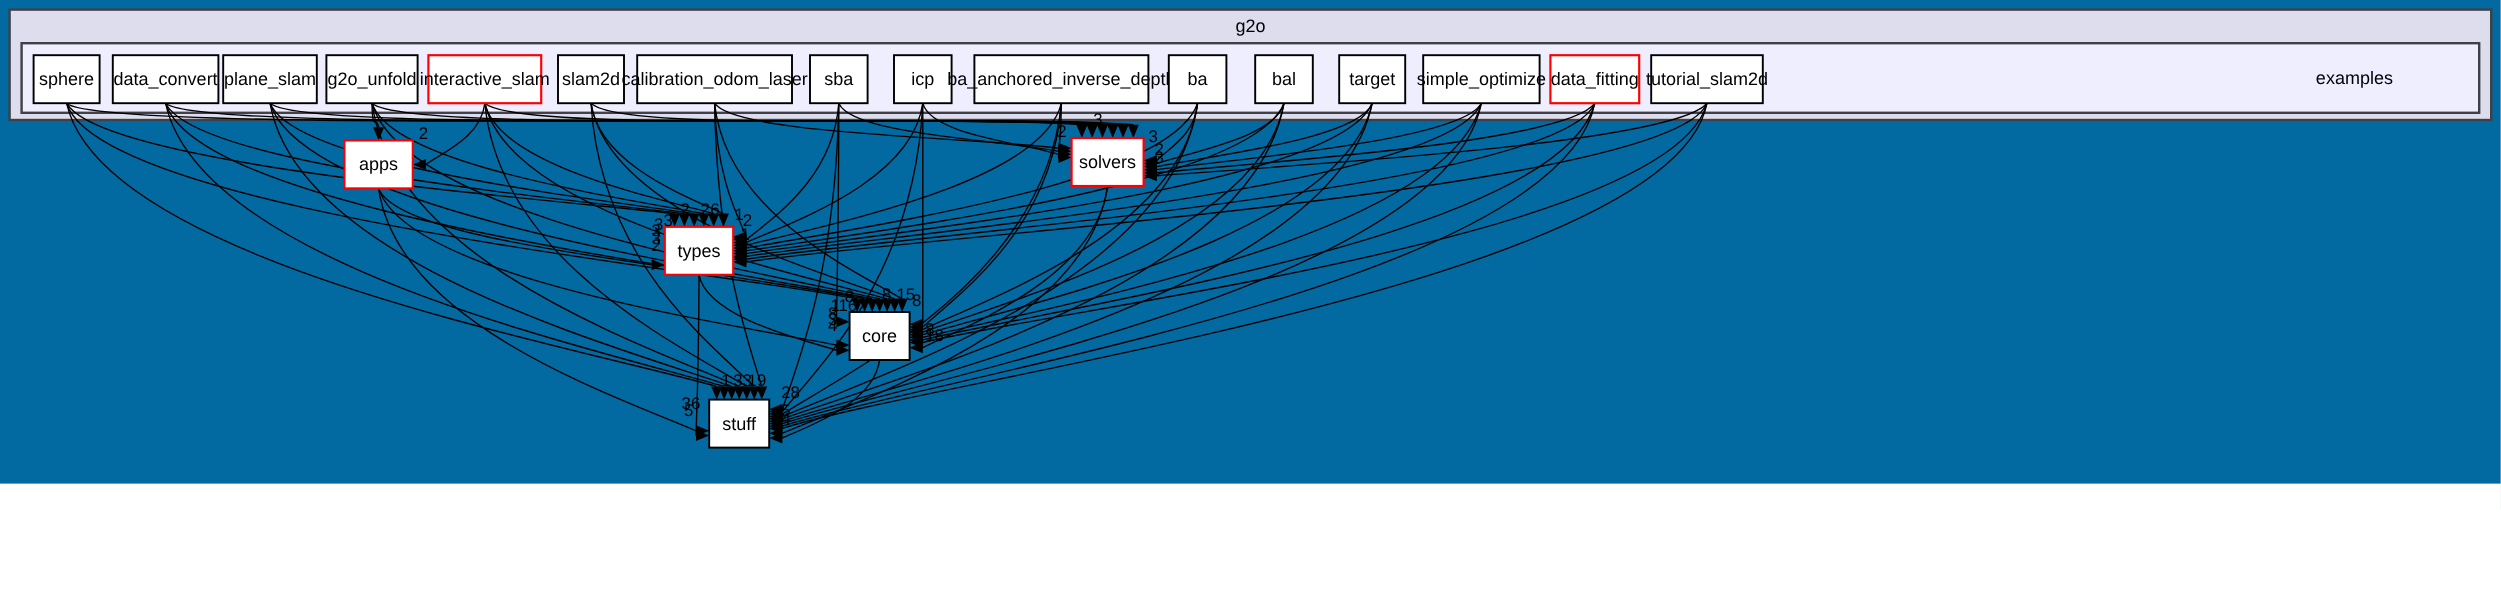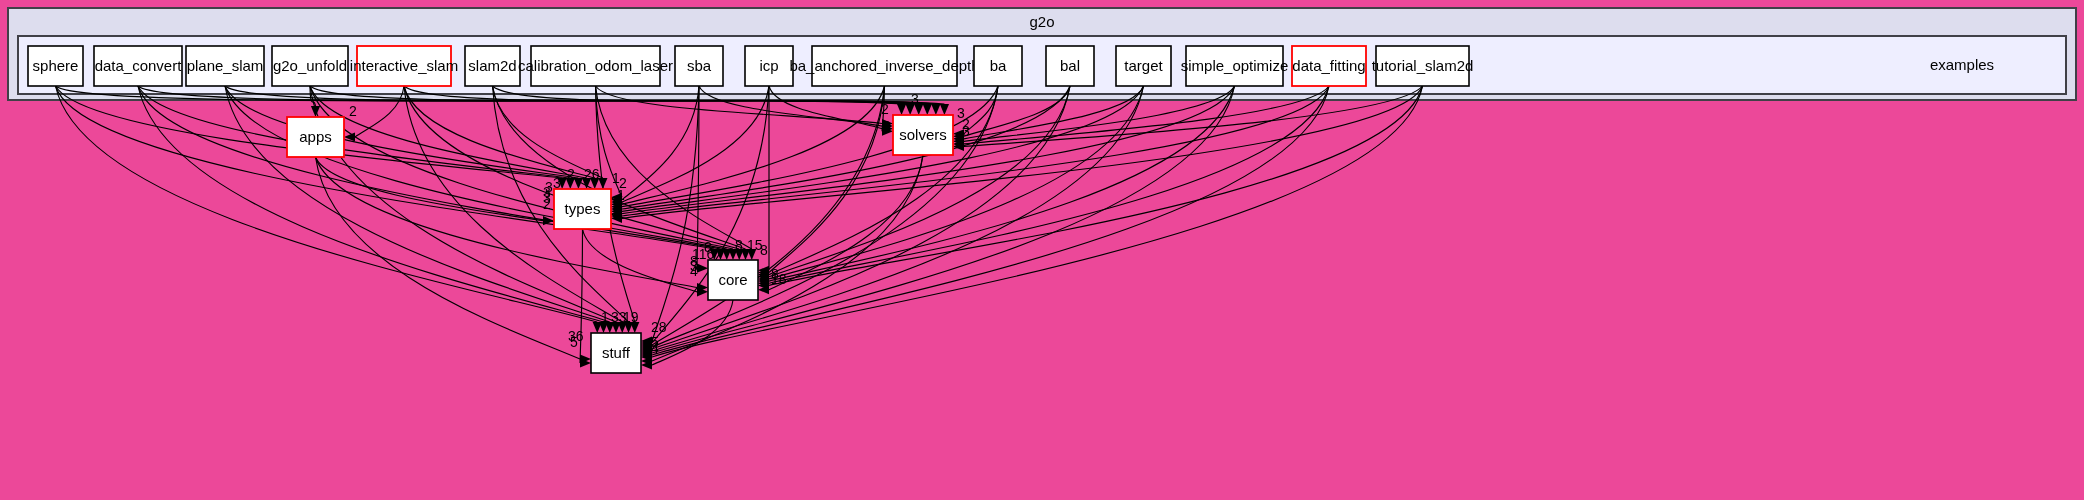--- a/index.html
+++ b/index.html
@@ -1,18 +1,18 @@
 <!DOCTYPE html>
 <html><head>
 <meta charset="utf-8">
 <style>
   html,body{margin:0;padding:0;background:#ffffff;}
   body{width:2084px;height:500px;overflow:hidden;
        font-family:"Liberation Sans","DejaVu Sans",sans-serif;}
-  #stage{position:relative;width:2084px;height:500px;background:#ec4899;}
+  #stage{position:relative;width:2084px;height:403px;background:#0369a1;}
   svg#graph{position:absolute;left:0;top:0;width:2084px;height:500px;}
   .cluster-rect{fill:#ddddee;stroke:#404047;stroke-width:2;}
   .cluster-inner{fill:#eeeeff;stroke:#404047;stroke-width:2;}
   .cluster-label{font-size:15px;fill:#000000;text-anchor:middle;
                  font-family:"Liberation Sans","DejaVu Sans",sans-serif;}
   .node-rect{fill:#ffffff;stroke:#000000;stroke-width:1.6;}
   .node-rect.red{stroke:#ff0000;stroke-width:1.8;}
   .node-label{font-size:15px;fill:#000000;text-anchor:middle;
               font-family:"Liberation Sans","DejaVu Sans",sans-serif;}
   .edge{fill:none;stroke:#000000;stroke-width:1.15;}

